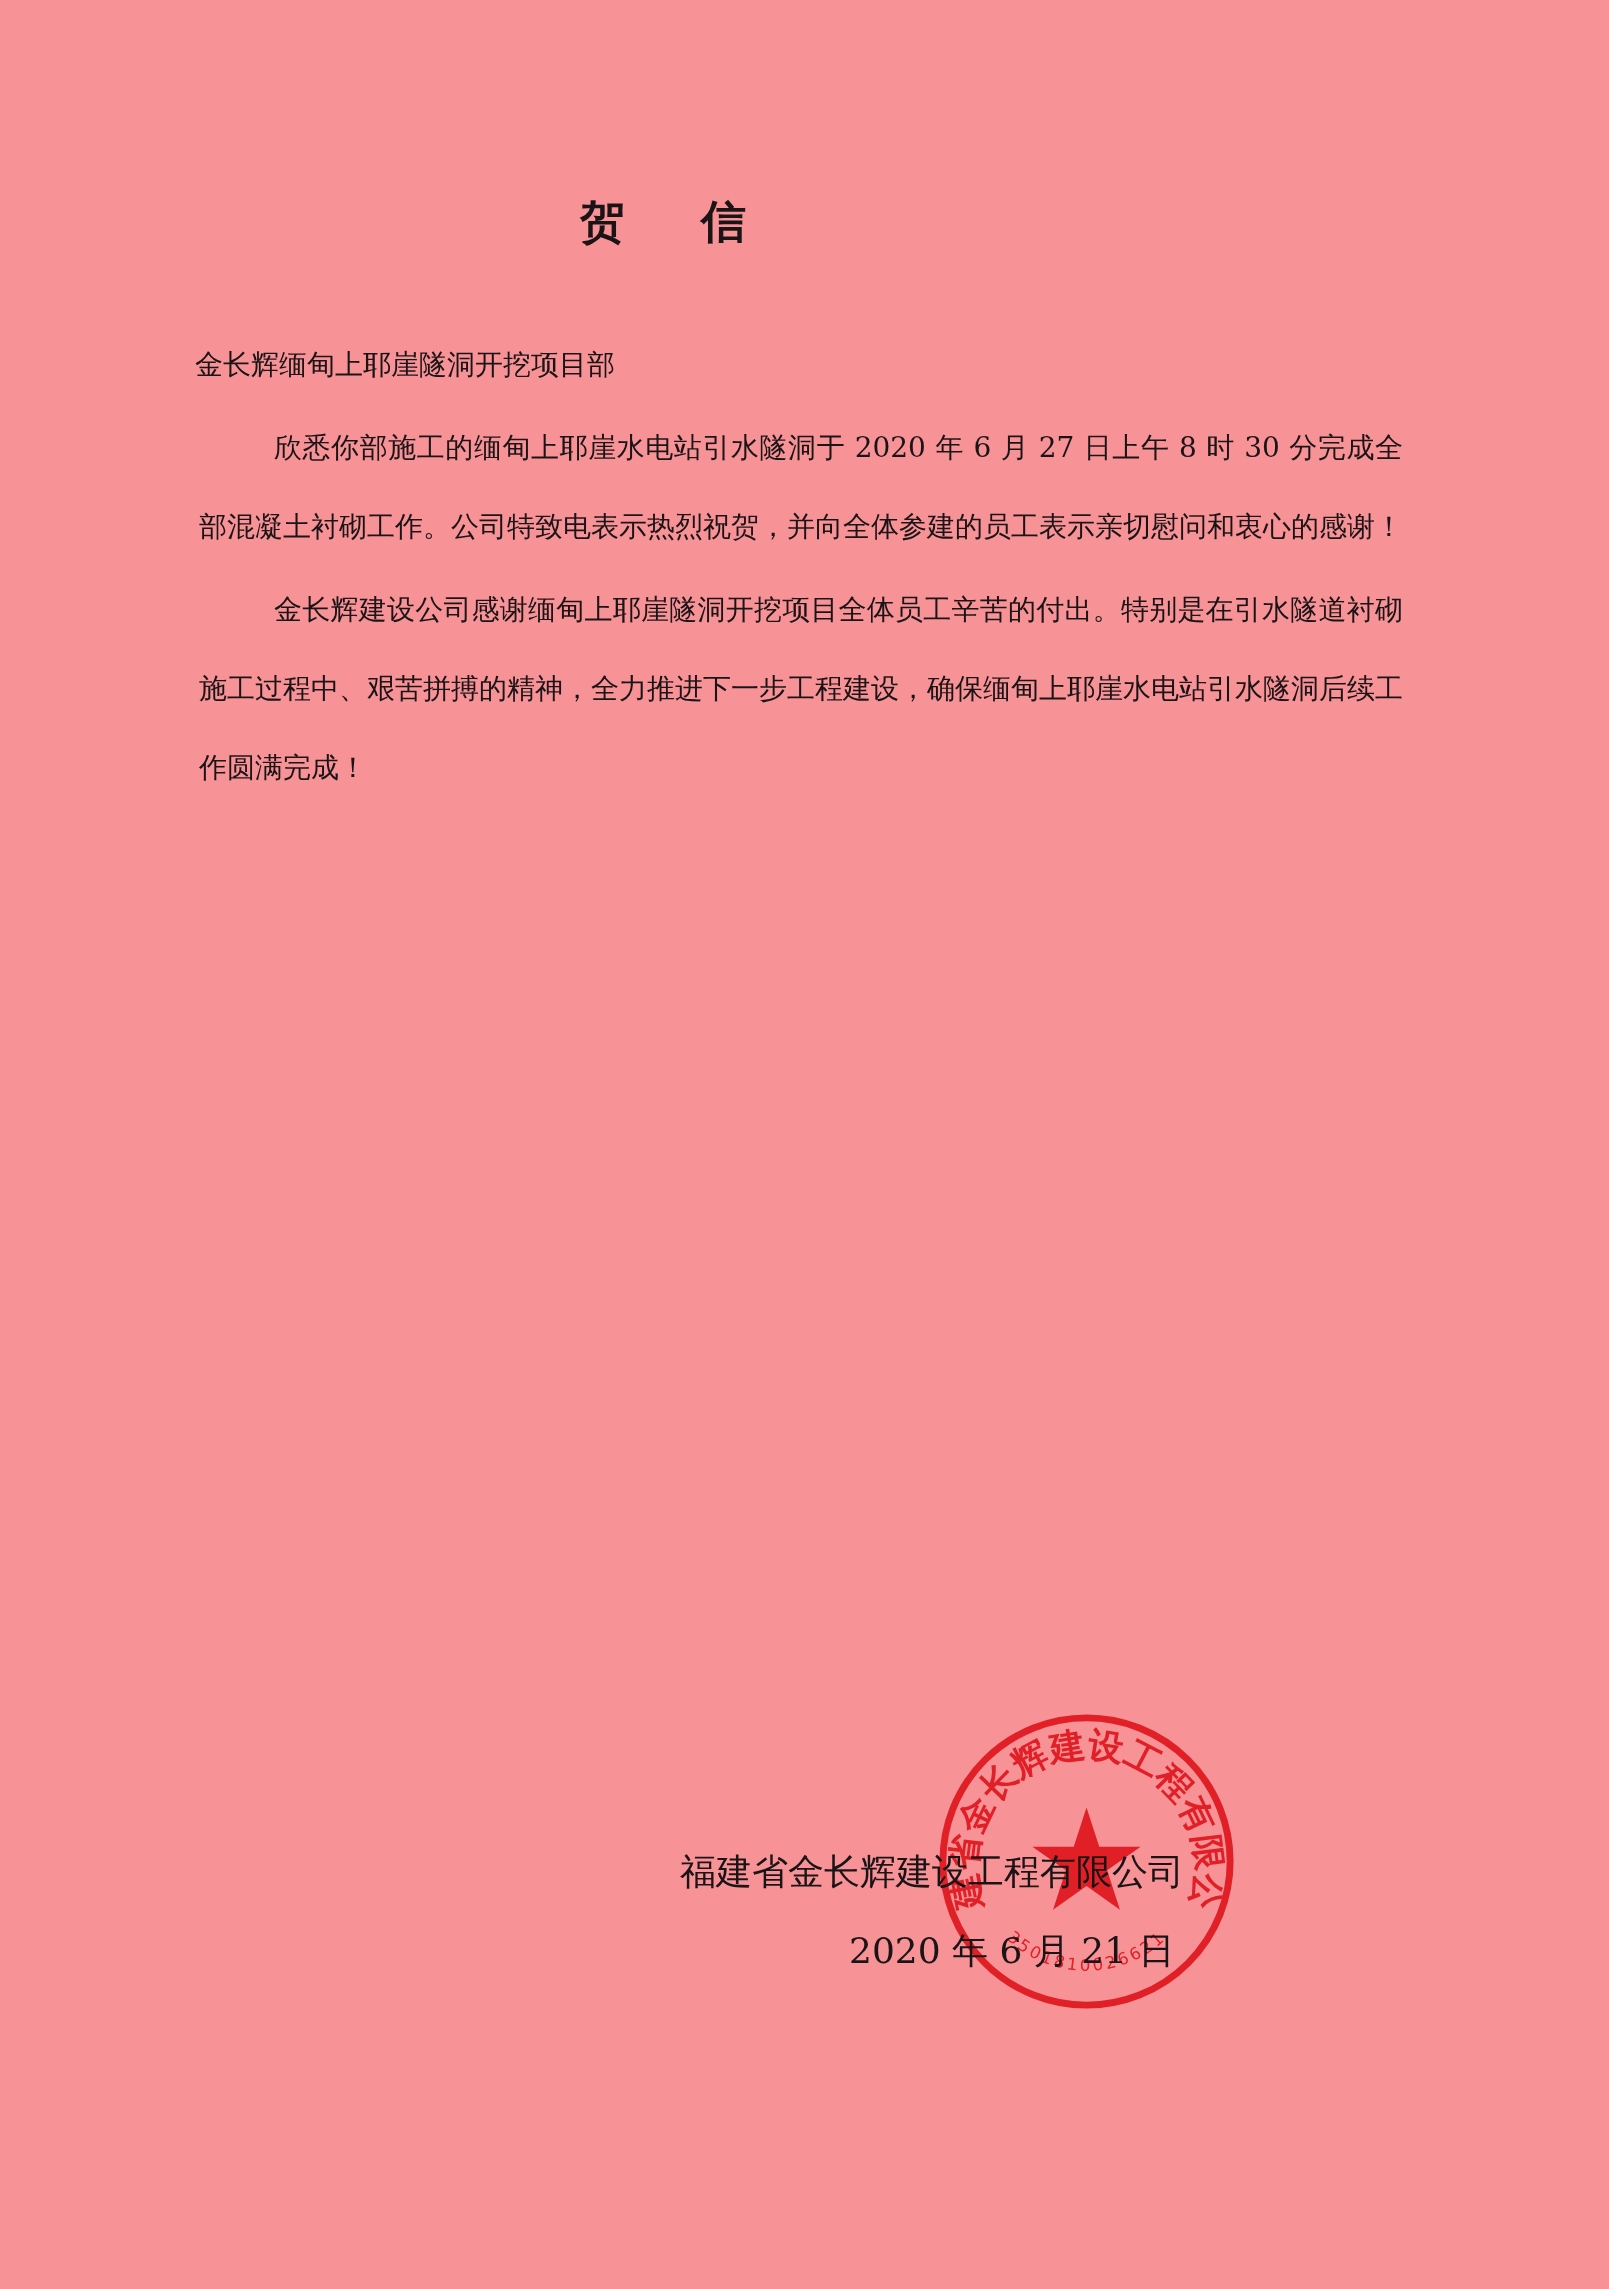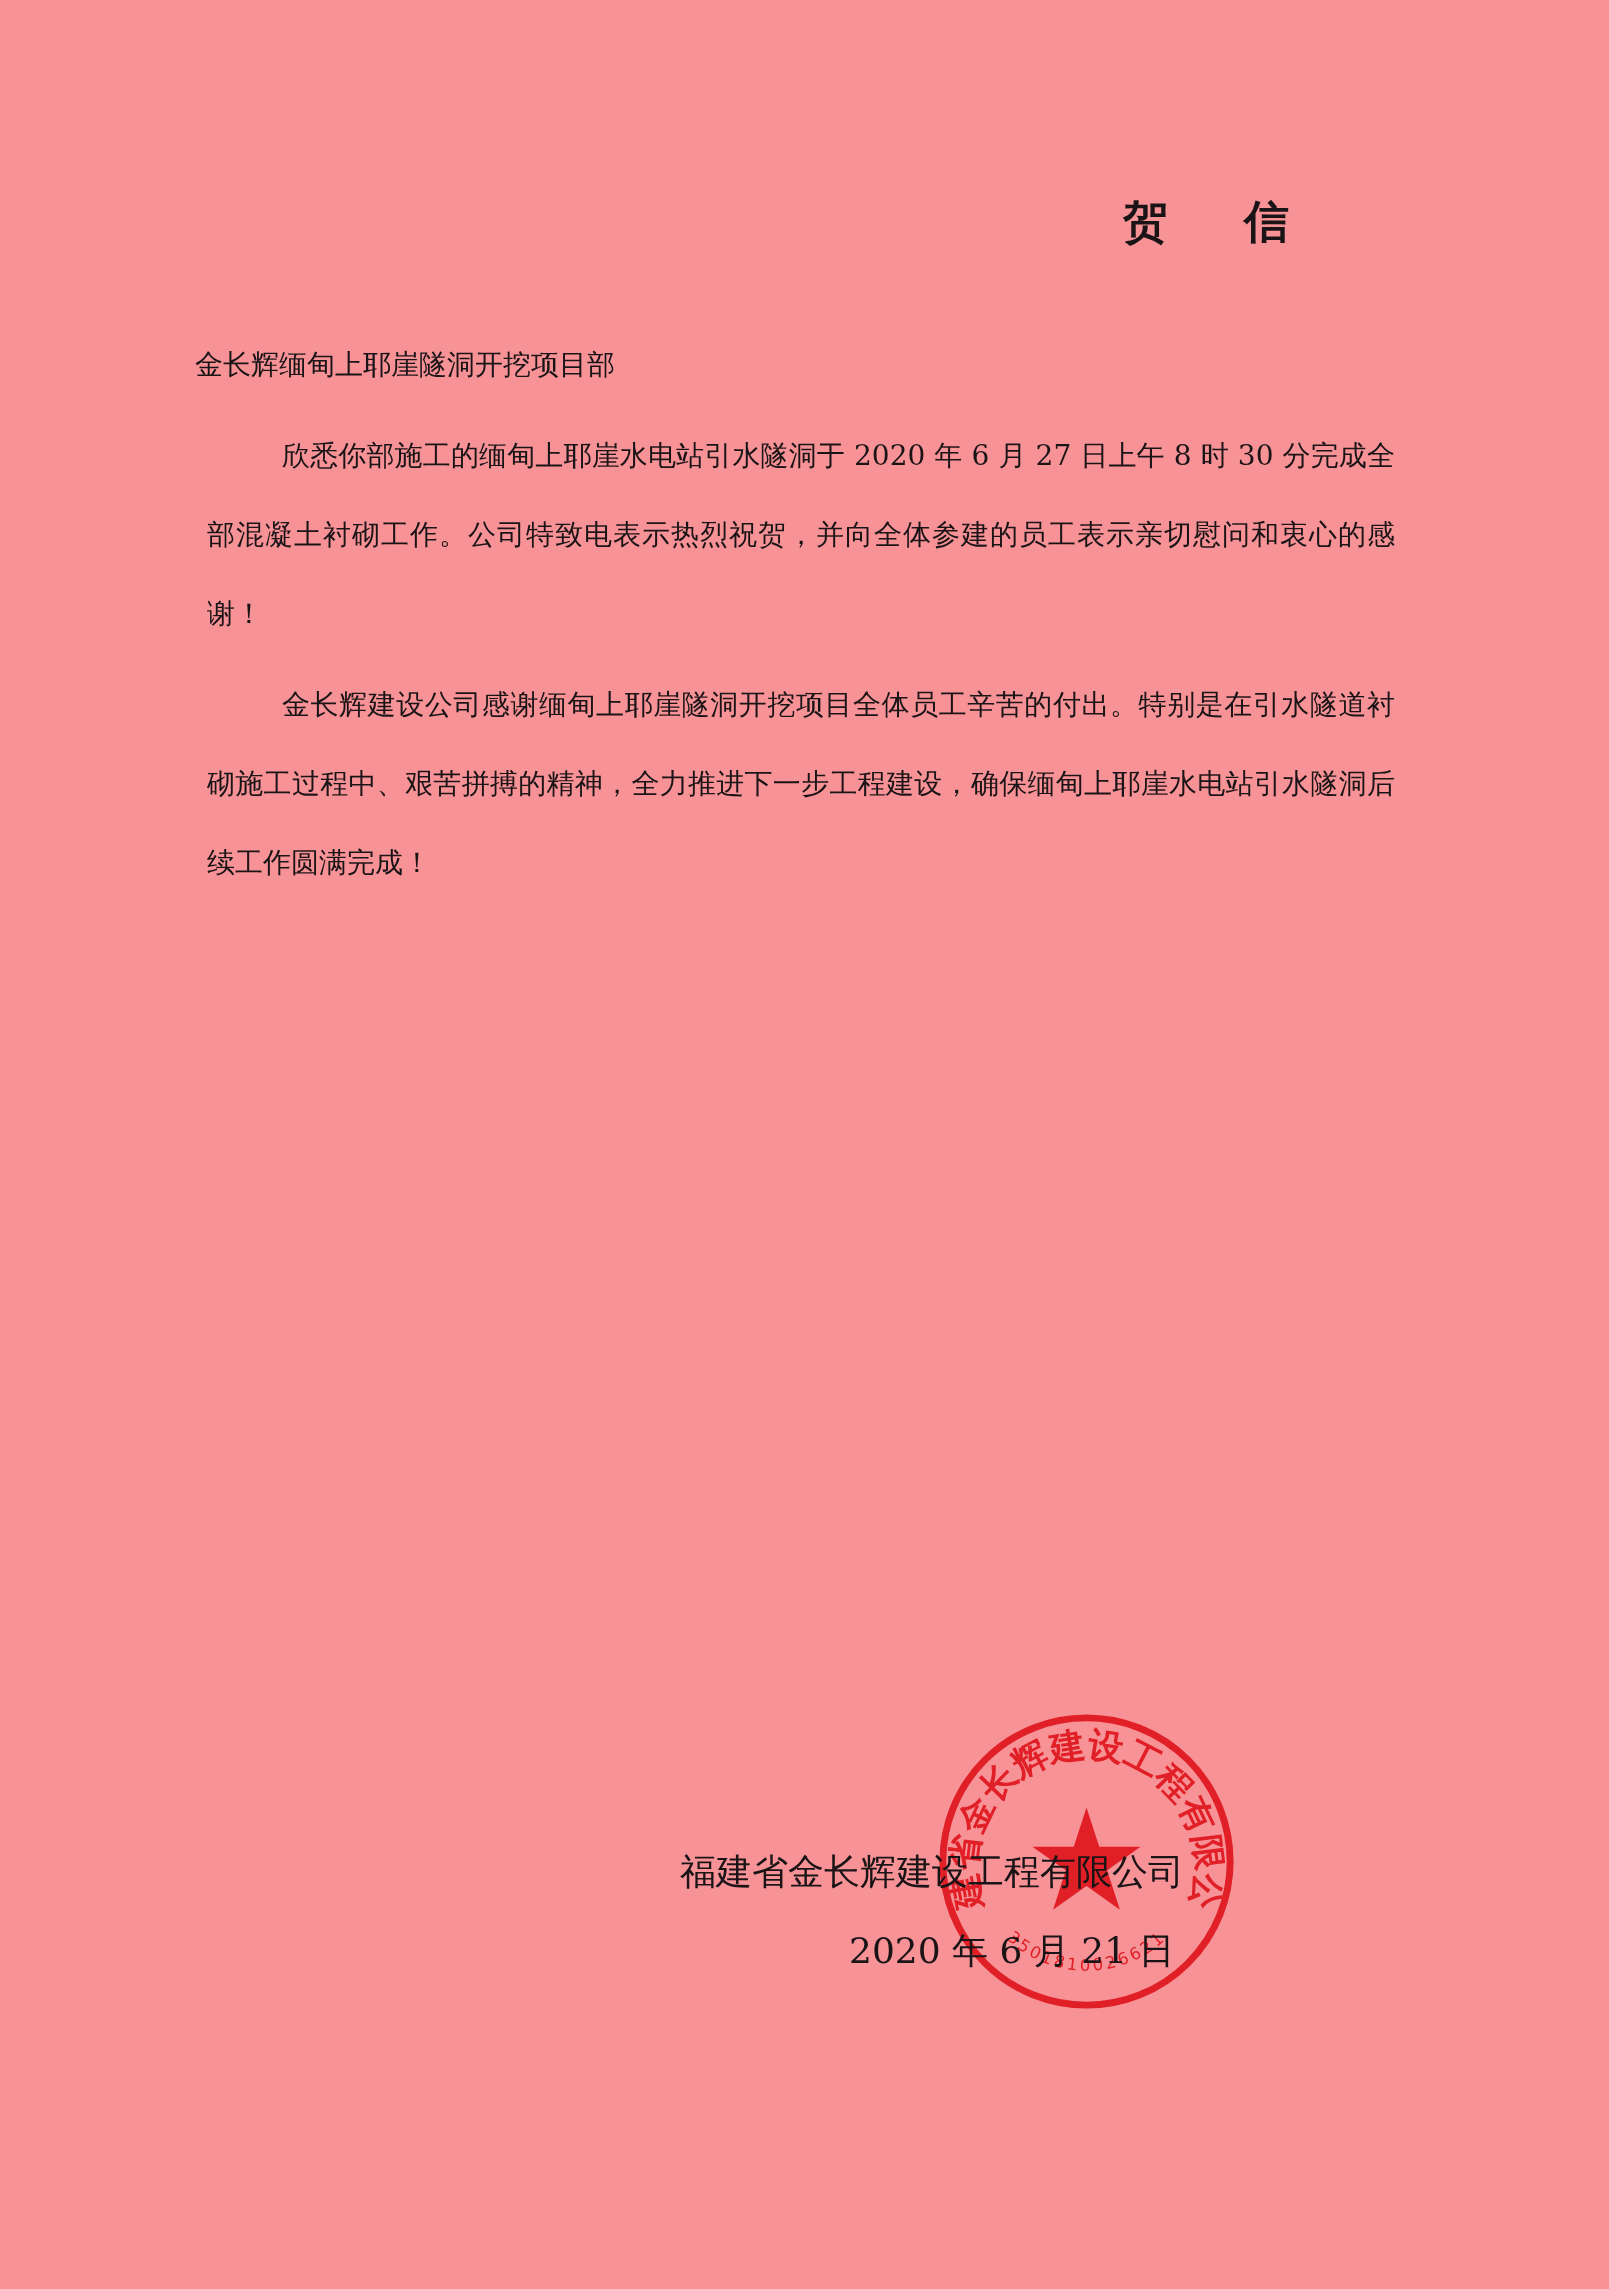--- a/index.html
+++ b/index.html
@@ -6,30 +6,30 @@
   body {
     width: 1610px; height: 2289px;
     background: #f79397;
     position: relative; overflow: hidden;
     font-family: "DejaVu Serif", "Liberation Serif", serif;
     color: #1a1416;
   }
   .page { position: absolute; left: 0; top: 0; width: 1610px; height: 2289px; }
   .title {
     position: absolute; top: 192px; left: 0; width: 1328px;
-    text-align: right; font-size: 45px; font-weight: bold;
+    text-align: center; font-size: 45px; font-weight: bold;
     letter-spacing: 2px; font-family: "DejaVu Sans", sans-serif;
   }
   .title span { display: inline-block; margin: 0 37px; }
   .body {
     position: absolute; left: 195px; top: 325px; width: 1212px;
     font-size: 28px; line-height: 79px;
   }
   .salutation { margin: 0; }
-  .para { margin: 12px; text-indent: 75px; text-align: justify; text-justify: inter-character; }
+  .para { margin: 4px; text-indent: 75px; text-align: justify; text-justify: inter-character; }
   .signature {
     position: absolute; left: 680px; top: 1832px; width: 591px;
     font-size: 36px; line-height: 79px; z-index: 2;
   }
   .sig-company { text-align: left; white-space: nowrap; }
   .sig-date { padding-left: 169px; white-space: nowrap; }
   .stamp {
     position: absolute; left: 934px; top: 1709px; width: 305px; height: 305px;
     z-index: 1; opacity: 0.92;
   }

